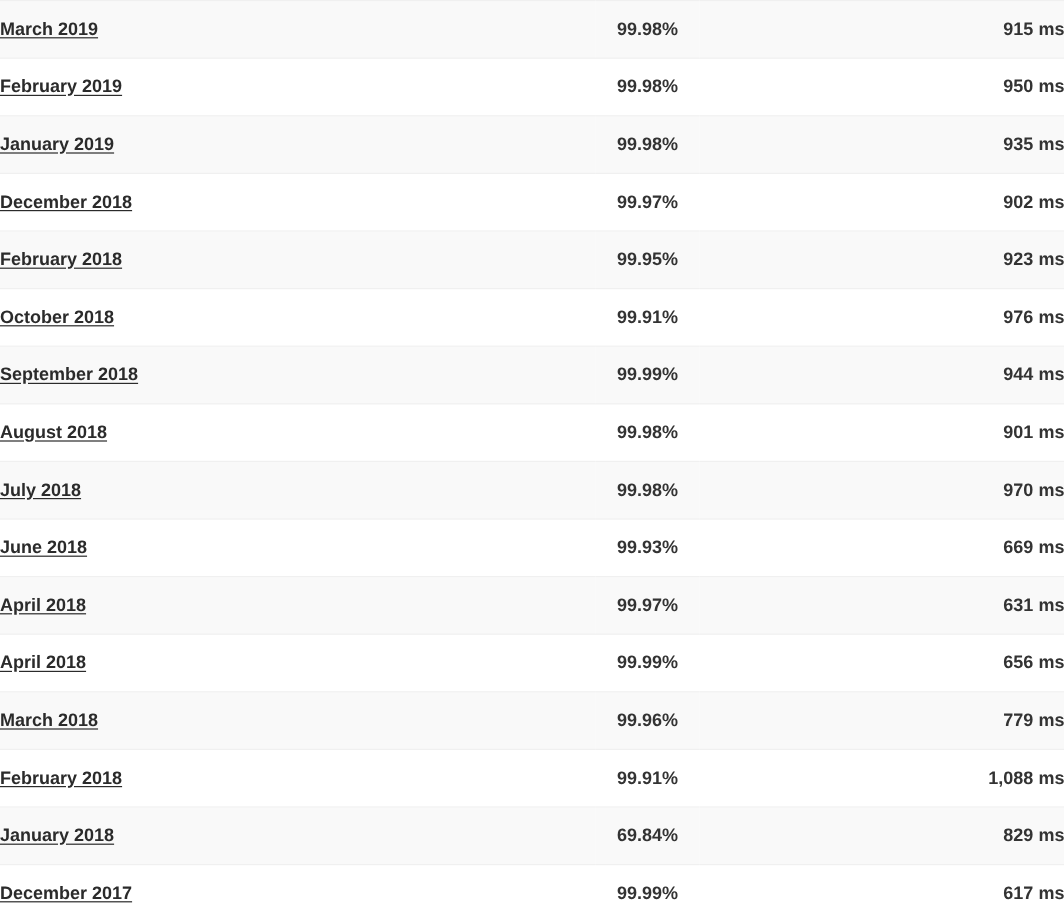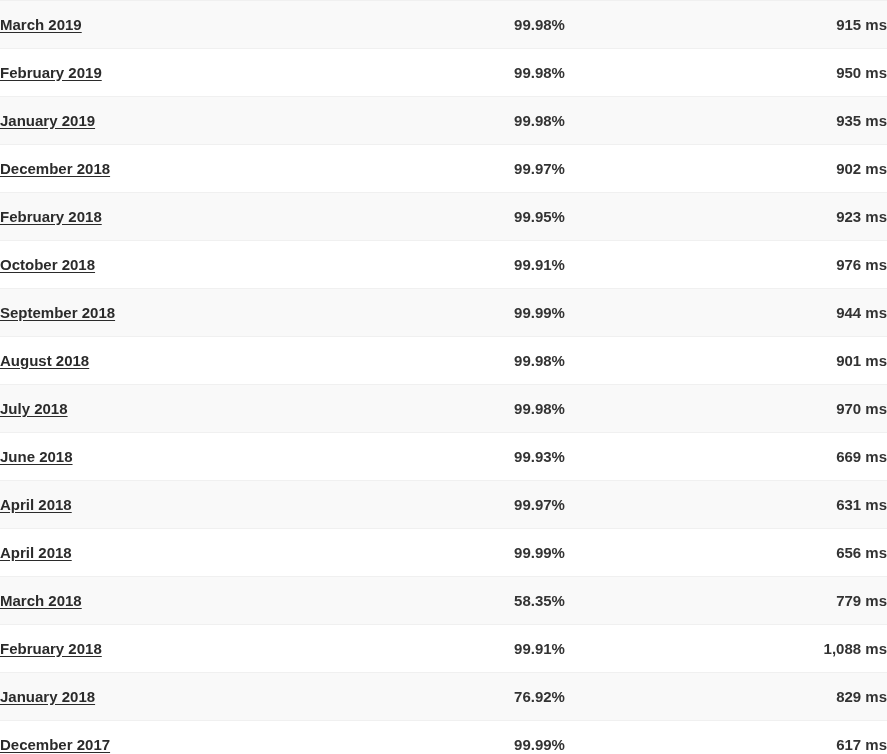--- a/index.html
+++ b/index.html
@@ -144,31 +144,31 @@
         <td class="cell-uptime"><span class="uptime-value">99.97%</span></td>
         <td class="cell-latency"><span class="latency-value">631 ms</span></td>
       </tr>
       <tr class="stripe-white">
         <td class="cell-period"><a class="period-link">April 2018</a></td>
         <td class="cell-uptime"><span class="uptime-value">99.99%</span></td>
         <td class="cell-latency"><span class="latency-value">656 ms</span></td>
       </tr>
       <tr class="stripe-gray">
         <td class="cell-period"><a class="period-link">March 2018</a></td>
-        <td class="cell-uptime"><span class="uptime-value">58.35%</span></td>
+        <td class="cell-uptime"><span class="uptime-value">99.96%</span></td>
         <td class="cell-latency"><span class="latency-value">779 ms</span></td>
       </tr>
       <tr class="stripe-white">
         <td class="cell-period"><a class="period-link">February 2018</a></td>
         <td class="cell-uptime"><span class="uptime-value">99.91%</span></td>
         <td class="cell-latency"><span class="latency-value">1,088 ms</span></td>
       </tr>
       <tr class="stripe-gray">
         <td class="cell-period"><a class="period-link">January 2018</a></td>
-        <td class="cell-uptime"><span class="uptime-value">76.92%</span></td>
+        <td class="cell-uptime"><span class="uptime-value">69.84%</span></td>
         <td class="cell-latency"><span class="latency-value">829 ms</span></td>
       </tr>
       <tr class="stripe-white">
         <td class="cell-period"><a class="period-link">December 2017</a></td>
         <td class="cell-uptime"><span class="uptime-value">99.99%</span></td>
         <td class="cell-latency"><span class="latency-value">617 ms</span></td>
       </tr>
     </tbody>
 </table>
 

